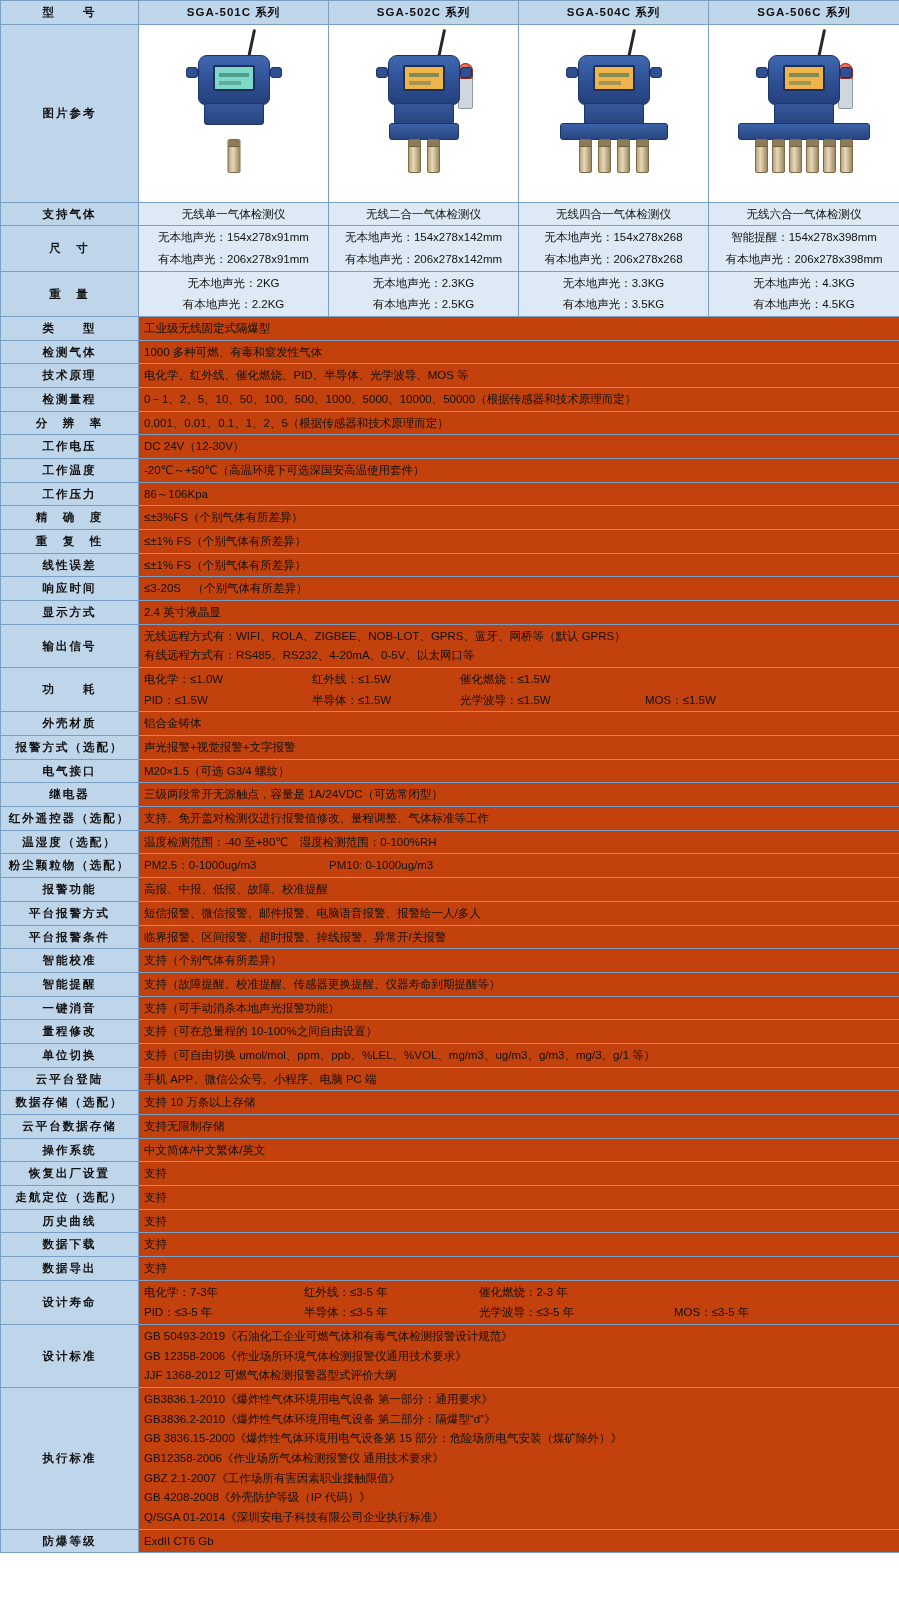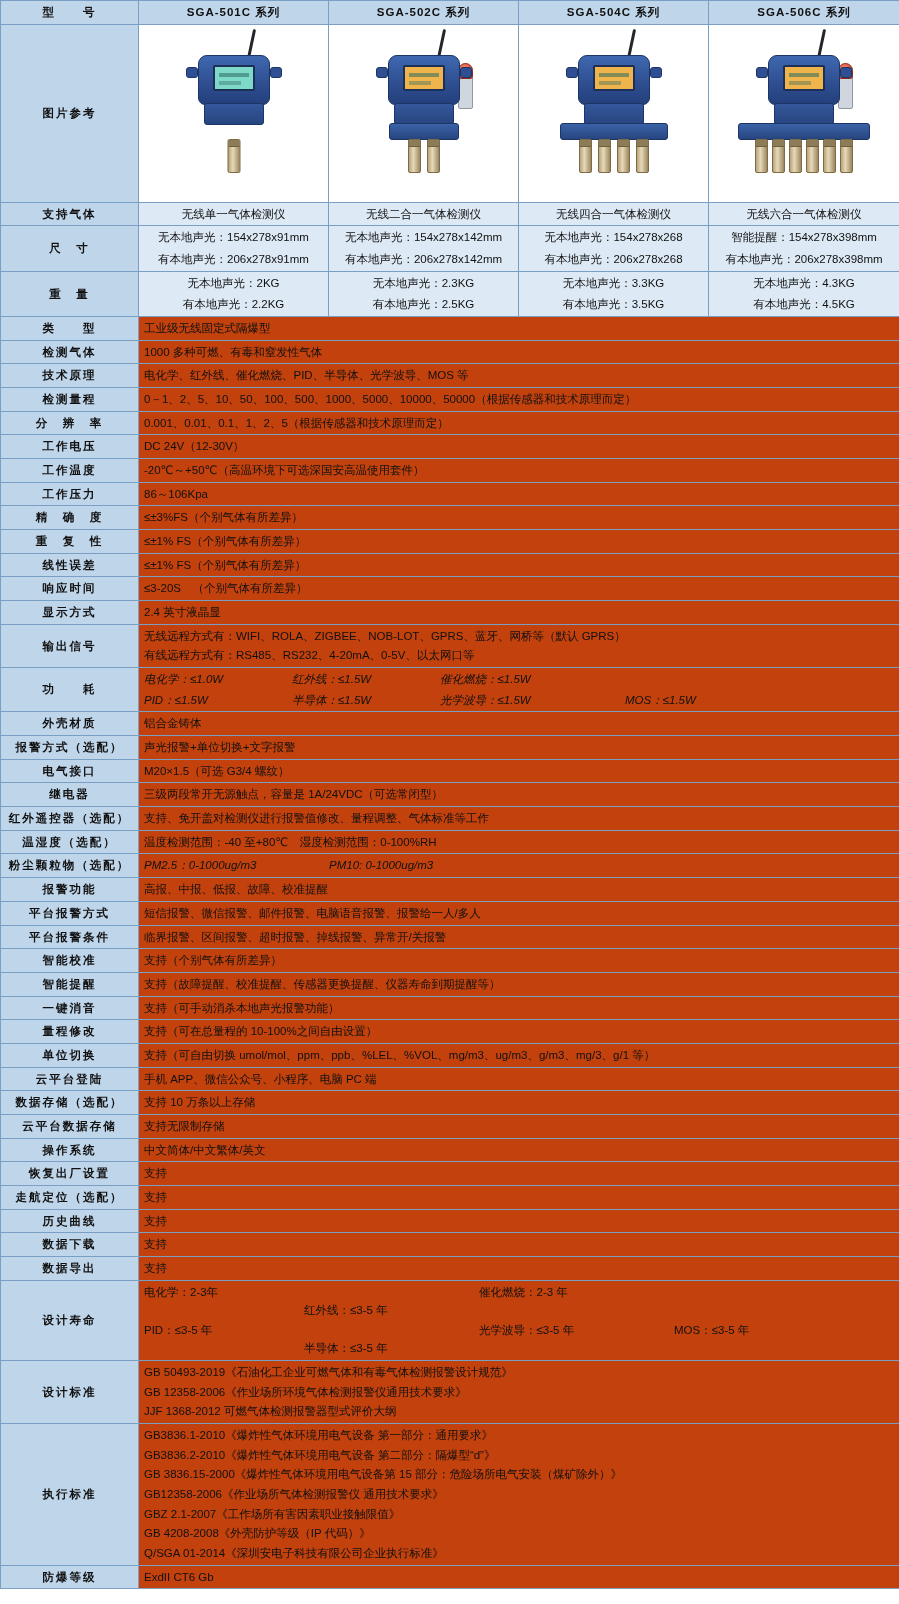--- a/index.html
+++ b/index.html
@@ -48,31 +48,31 @@
     text-align: center;
   }
   td.imgcell {
     background: #ffffff;
     text-align: center;
     padding: 4px 0 6px 0;
     height: 178px;
   }
   .two-line div { white-space: nowrap; }
   .two-line div + div { margin-top: 5px; }
-  .pw-row { display: flex; font-style: italic; }
+  .pw-row { display: flex; }
   .pw-row > span { display: block; }
   .pw-c1 { width: 148px; }
-  .pw-c2 { width: 148px; }
+  .pw-c2 { width: 148px; margin-left: 20px; }
   .pw-c3 { width: 185px; }
   .pw-c4 { width: 150px; }
   .pw-row + .pw-row { margin-top: 4px; }
 
   .ls-row { display: flex; }
   .ls-c1 { width: 160px; }
-  .ls-c2 { width: 175px; margin-top: 18px; }
+  .ls-c2 { width: 175px; }
   .ls-c3 { width: 195px; }
   .ls-c4 { width: 150px; }
   .ls-row + .ls-row { margin-top: 4px; }
 
   .lines div + div { margin-top: 3px; }
 
   
   .device {
     position: relative;
     width: 150px;
@@ -461,21 +461,21 @@
         </div>
       </td>
     </tr>
 
     <tr>
       <td class="lbl">外壳材质</td>
       <td class="val" colspan="4">铝合金铸体</td>
     </tr>
     <tr>
       <td class="lbl">报警方式（选配）</td>
-      <td class="val" colspan="4">声光报警+单位切换+文字报警</td>
+      <td class="val" colspan="4">声光报警+视觉报警+文字报警</td>
     </tr>
     <tr>
       <td class="lbl">电气接口</td>
       <td class="val" colspan="4">M20×1.5（可选 G3/4 螺纹）</td>
     </tr>
     <tr>
       <td class="lbl">继电器</td>
       <td class="val" colspan="4">三级两段常开无源触点，容量是 1A/24VDC（可选常闭型）</td>
     </tr>
     <tr>
@@ -563,21 +563,21 @@
     </tr>
     <tr>
       <td class="lbl">数据导出</td>
       <td class="val" colspan="4">支持</td>
     </tr>
 
     <tr>
       <td class="lbl">设计寿命</td>
       <td class="val" colspan="4">
         <div class="ls-row">
-          <span class="ls-c1">电化学：2-3年</span>
+          <span class="ls-c1">电化学：7-3年</span>
           <span class="ls-c2">红外线：≤3-5 年</span>
           <span class="ls-c3">催化燃烧：2-3 年</span>
           <span class="ls-c4"></span>
         </div>
         <div class="ls-row">
           <span class="ls-c1">PID：≤3-5 年</span>
           <span class="ls-c2">半导体：≤3-5 年</span>
           <span class="ls-c3">光学波导：≤3-5 年</span>
           <span class="ls-c4">MOS：≤3-5 年</span>
         </div>

